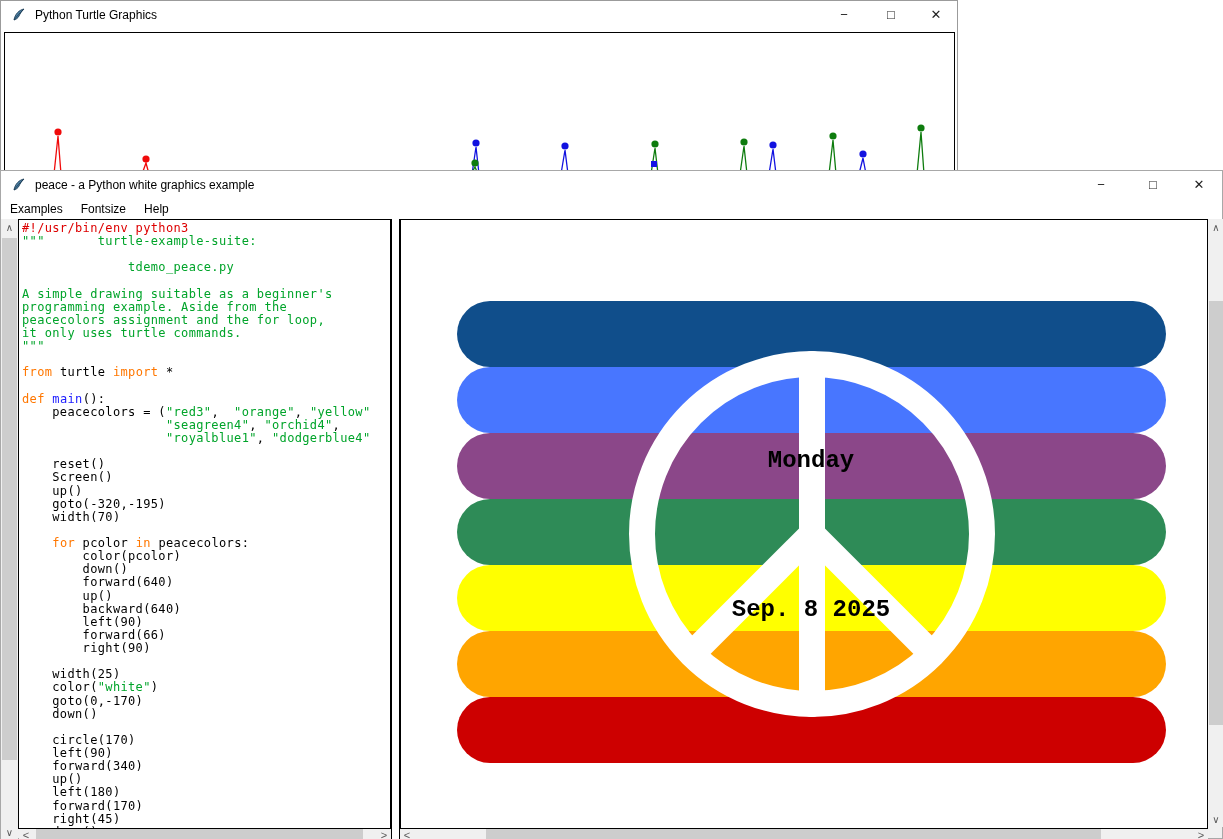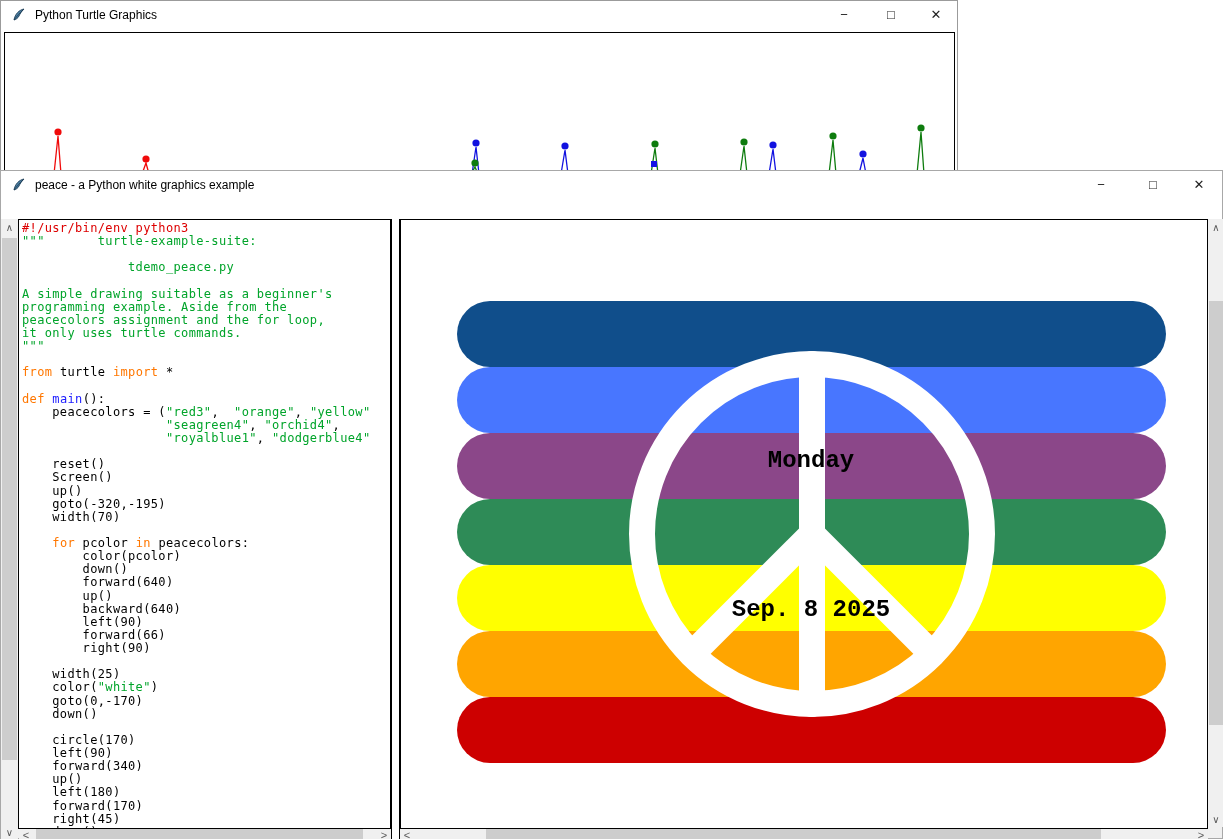--- a/index.html
+++ b/index.html
@@ -103,20 +103,25 @@
       <svg class="app-icon" viewBox="0 0 16 16">
         <path d="M3 13 C4 7, 8 3, 13 2 C10 5, 9 7, 8 9 C7 11, 5 12.6, 3 13 Z" fill="#4a7da0" stroke="#14344c" stroke-width="0.8"></path>
         <path d="M3 13 C6 9, 9 6, 12.4 2.6" fill="none" stroke="#14344c" stroke-width="0.7"></path>
       </svg>
       <span class="title-text">peace - a Python white graphics example</span>
       <div class="winbtn" style="left:1083px">−</div>
       <div class="winbtn" style="left:1135px">□</div>
       <div class="winbtn" style="left:1181px">✕</div>
     </div>
 
+    <div class="menubar" id="peace-menubar">
+      <span class="menu-item">Examples</span>
+      <span class="menu-item">Fontsize</span>
+      <span class="menu-item">Help</span>
+    </div>
 
     <div id="peace-content">
 
       <div class="sb sb-v" id="code-vscroll">
         <div class="sb-arrow" style="top:0">∧</div>
         <div class="sb-thumb" style="left:1px; right:1px; top:19px; height:522px"></div>
         <div class="sb-arrow" style="bottom:0">∨</div>
       </div>
 
       <div id="code-box">

